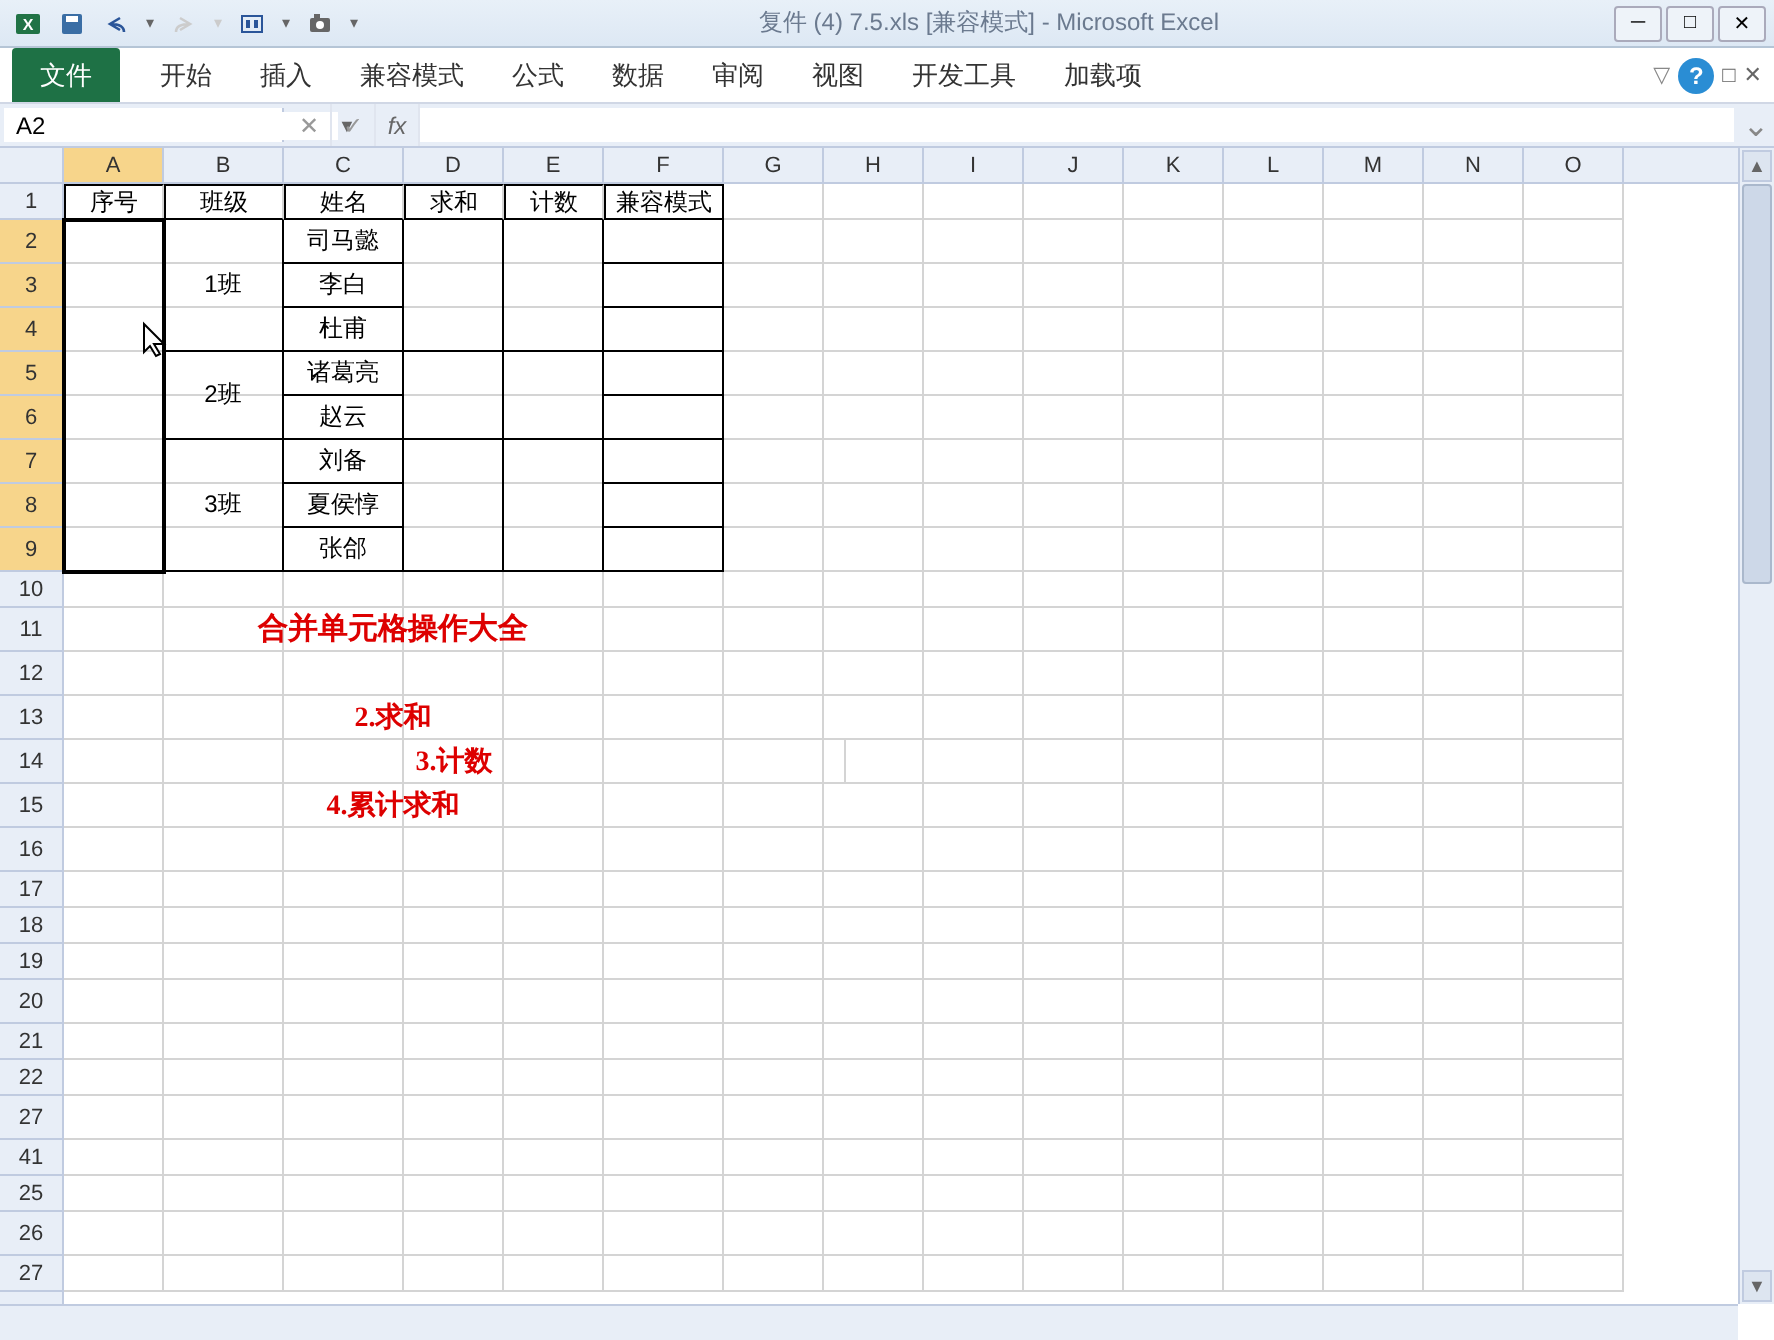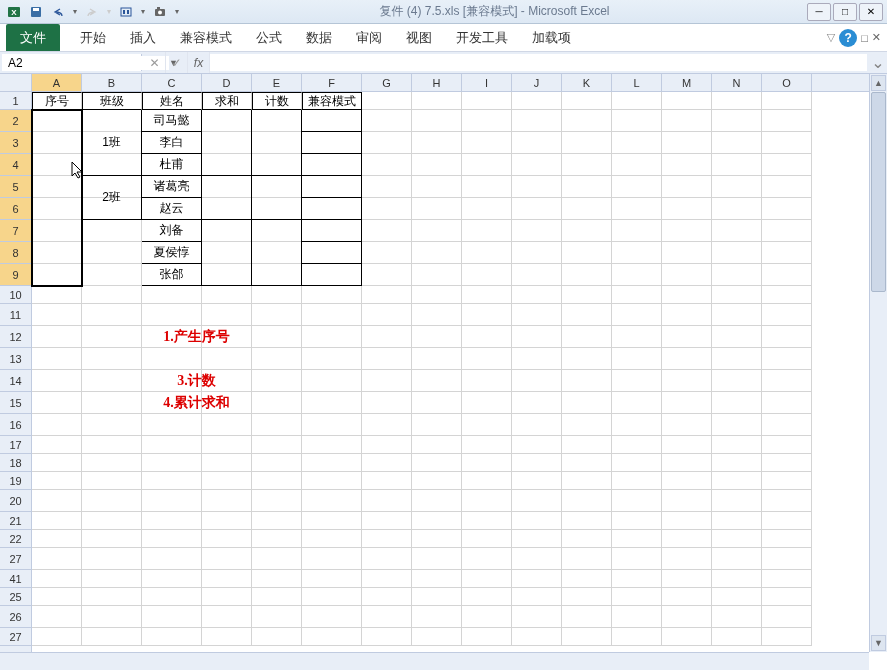--- a/index.html
+++ b/index.html
@@ -597,20 +597,21 @@
       <div class="cell " style="left: 730px; top: 536px; width: 50px; height: 18px;"></div>
       <div class="cell b-t b-b b-l" style="left: 0px; top: 0px; width: 50px; height: 18px;">序号</div>
       <div class="cell b-t b-b b-l" style="left: 50px; top: 0px; width: 60px; height: 18px;">班级</div>
       <div class="cell b-t b-b b-l" style="left: 110px; top: 0px; width: 60px; height: 18px;">姓名</div>
       <div class="cell b-t b-b b-l" style="left: 170px; top: 0px; width: 50px; height: 18px;">求和</div>
       <div class="cell b-t b-b b-l" style="left: 220px; top: 0px; width: 50px; height: 18px;">计数</div>
       <div class="cell b-t b-b b-l b-r" style="left: 270px; top: 0px; width: 60px; height: 18px;">兼容模式</div>
       <div class="cell active-cell b-l b-r b-b" style="left: 0px; top: 18px; width: 50px; height: 176px;"></div>
       <div class="cell b-r b-b" style="left: 50px; top: 18px; width: 60px; height: 66px;">1班</div>
       <div class="cell b-r b-b" style="left: 50px; top: 84px; width: 60px; height: 44px;">2班</div>
+      <div class="cell b-r b-b" style="left: 50px; top: 128px; width: 60px; height: 66px;">3班</div>
       <div class="cell b-r b-b" style="left: 110px; top: 18px; width: 60px; height: 22px;">司马懿</div>
       <div class="cell b-r b-b" style="left: 110px; top: 40px; width: 60px; height: 22px;">李白</div>
       <div class="cell b-r b-b" style="left: 110px; top: 62px; width: 60px; height: 22px;">杜甫</div>
       <div class="cell b-r b-b" style="left: 110px; top: 84px; width: 60px; height: 22px;">诸葛亮</div>
       <div class="cell b-r b-b" style="left: 110px; top: 106px; width: 60px; height: 22px;">赵云</div>
       <div class="cell b-r b-b" style="left: 110px; top: 128px; width: 60px; height: 22px;">刘备</div>
       <div class="cell b-r b-b" style="left: 110px; top: 150px; width: 60px; height: 22px;">夏侯惇</div>
       <div class="cell b-r b-b" style="left: 110px; top: 172px; width: 60px; height: 22px;">张郃</div>
       <div class="cell b-r b-b" style="left: 170px; top: 18px; width: 50px; height: 66px;"></div>
       <div class="cell b-r b-b" style="left: 170px; top: 84px; width: 50px; height: 44px;"></div>
@@ -619,22 +620,23 @@
       <div class="cell b-r b-b" style="left: 220px; top: 84px; width: 50px; height: 44px;"></div>
       <div class="cell b-r b-b" style="left: 220px; top: 128px; width: 50px; height: 66px;"></div>
       <div class="cell b-r b-b" style="left: 270px; top: 18px; width: 60px; height: 22px;"></div>
       <div class="cell b-r b-b" style="left: 270px; top: 40px; width: 60px; height: 22px;"></div>
       <div class="cell b-r b-b" style="left: 270px; top: 62px; width: 60px; height: 22px;"></div>
       <div class="cell b-r b-b" style="left: 270px; top: 84px; width: 60px; height: 22px;"></div>
       <div class="cell b-r b-b" style="left: 270px; top: 106px; width: 60px; height: 22px;"></div>
       <div class="cell b-r b-b" style="left: 270px; top: 128px; width: 60px; height: 22px;"></div>
       <div class="cell b-r b-b" style="left: 270px; top: 150px; width: 60px; height: 22px;"></div>
       <div class="cell b-r b-b" style="left: 270px; top: 172px; width: 60px; height: 22px;"></div>
-      <div class="cell red-text" style="left: 0px; top: 234px; width: 330px; height: 22px; border-right: 1px solid rgb(212, 212, 212); font-size: 14px;">1.产生序号</div>
-      <div class="cell red-text" style="left: 0px; top: 278px; width: 330px; height: 22px; border-right: 1px solid rgb(212, 212, 212); font-size: 14px;">3.计数</div>
+      <div class="cell red-text" style="left: 0px; top: 212px; width: 330px; height: 22px; border-right: 1px solid rgb(212, 212, 212); font-size: 15px;">合并单元格操作大全</div>
+      <div class="cell red-text" style="left: 0px; top: 256px; width: 330px; height: 22px; border-right: 1px solid rgb(212, 212, 212); font-size: 14px;">2.求和</div>
+      <div class="cell red-text" style="left: 0px; top: 278px; width: 391px; height: 22px; border-right: 1px solid rgb(212, 212, 212); font-size: 14px;">3.计数</div>
       <div class="cell red-text" style="left: 0px; top: 300px; width: 330px; height: 22px; border-right: 1px solid rgb(212, 212, 212); font-size: 14px;">4.累计求和</div>
     </div>
   <div class="vscroll">
     <div class="vs-btn">▲</div>
     <div class="vs-thumb"></div>
     <div class="vs-btn" style="position:absolute;bottom:0;left:0;right:0">▼</div>
   </div>
   <div class="hscroll"></div>
 </div>
 

